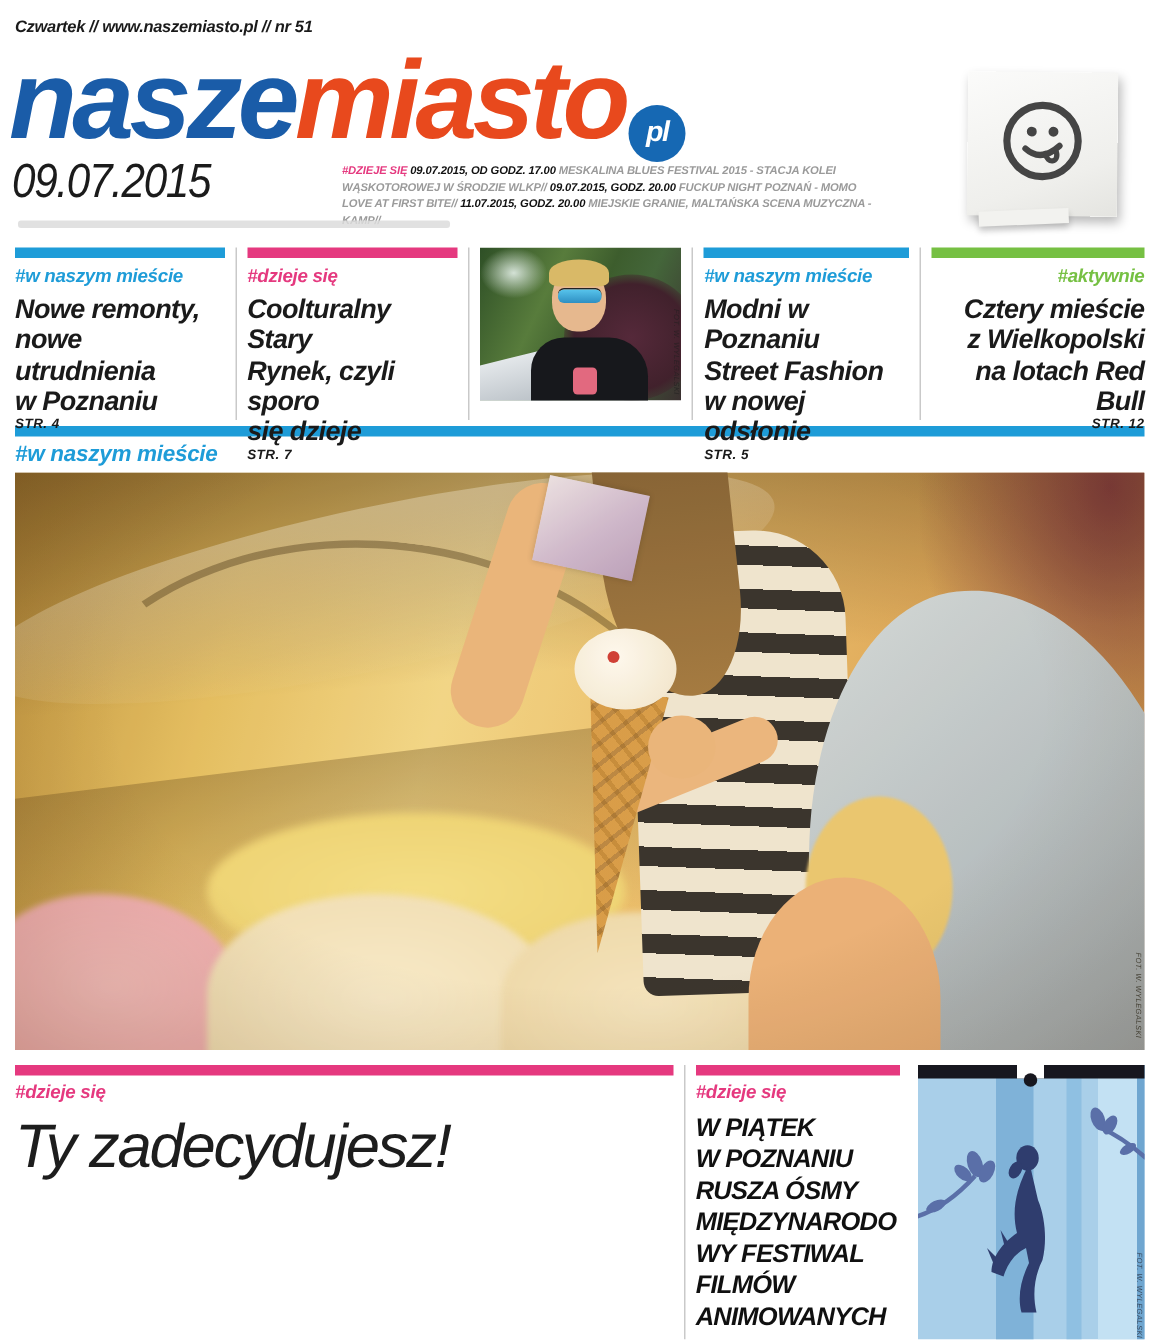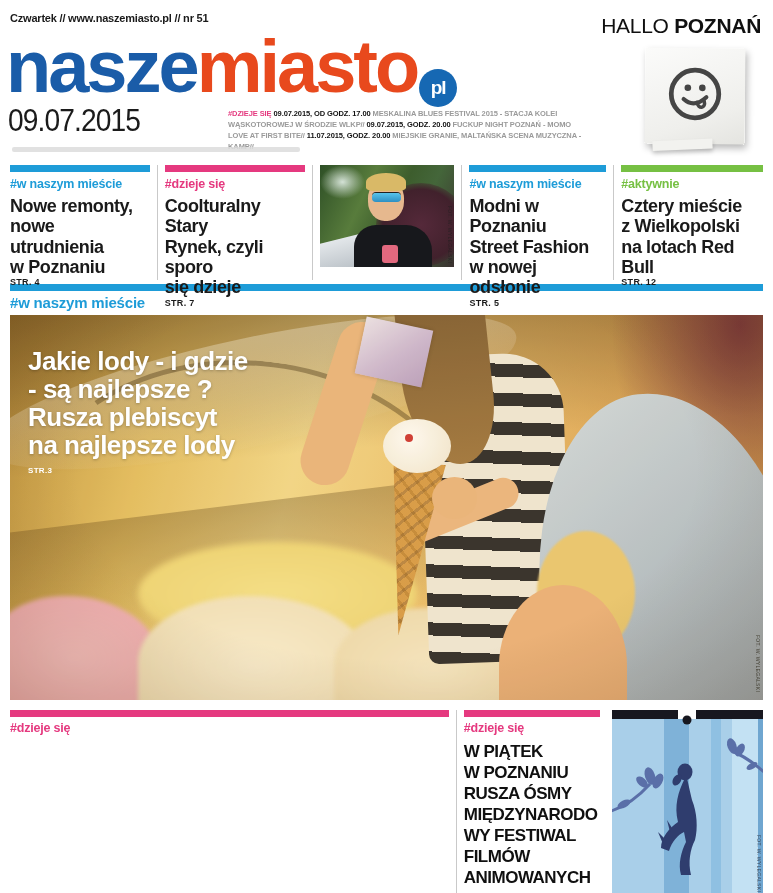--- a/index.html
+++ b/index.html
@@ -3,21 +3,21 @@
 <meta charset="utf-8">
 <style>
   :root{
     --accent-blue:#1E9CD8; --accent-pink:#E5397F; --accent-green:#76C043;
     --logo-blue:#1A5CA8; --logo-red:#E8491D; --logo-badge-blue:#1668B3;
     --headline-black:#1A1A1A;
   }
   *{margin:0;padding:0;box-sizing:border-box;}
   html,body{background:#ffffff;}
   body{font-family:"Liberation Sans","DejaVu Sans",sans-serif;color:var(--headline-black);}
-  .page{position:relative;width:773px;height:893px;background:#fff;overflow:hidden;}
+  .page{position:relative;width:773px;height:893px;background:#fff;overflow:hidden;font-style:italic;}
   .preline{white-space:pre-line;}
 
   
   .header{position:relative;height:160px;}
   .meta{position:absolute;left:10px;top:12px;}
   .meta-line1{font-size:11px;font-weight:bold;color:#1a1a1a;letter-spacing:-0.2px;}
   .meta-line2{font-size:9px;color:#3c3c3c;margin-top:2px;}
   .edition{position:absolute;right:12px;top:14px;font-size:21px;letter-spacing:-0.3px;color:#101010;}
   .edition b{font-weight:bold;}
   .logo{position:absolute;left:6px;top:30px;font-size:74px;font-weight:bold;letter-spacing:-3px;line-height:1;white-space:nowrap;}
@@ -37,21 +37,21 @@
   .sticky{position:absolute;left:645px;top:48px;width:100px;height:96px;
     background:linear-gradient(160deg,#fbfbfa,#efefec 70%,#e4e4e0);
     box-shadow:2px 4px 7px rgba(0,0,0,.28);transform:rotate(.6deg);
     display:flex;align-items:center;justify-content:center;}
   .sticky::after{content:"";position:absolute;left:8px;bottom:-6px;width:60px;height:10px;
     background:#f2f2ef;transform:rotate(-3deg);box-shadow:0 3px 4px rgba(0,0,0,.2);}
 
   
   .teaser-row{display:flex;margin:5px 10px 0;height:115px;}
   .t-col{position:relative;}
-  .t-col.c1{width:145px;} .t-col.c2{width:145px;} .t-col.c4{width:142px;} .t-col.c5{width:147px;}
+  .t-col.c1{width:145px;} .t-col.c2{width:145px;} .t-col.c4{width:142px;} .t-col.c5{width:147px;text-align:right;}
   .t-photo{width:140px;height:102px;position:relative;overflow:hidden;}
   .vdiv{width:1px;background:#c9c9c9;margin:0 7px;}
   .t-bar{height:7px;width:100%;}
   .t-bar.blue{background:var(--accent-blue);} .t-bar.pink{background:var(--accent-pink);} .t-bar.green{background:var(--accent-green);}
   .t-tag{font-size:12.5px;font-weight:bold;margin:5px 0 5px;letter-spacing:-0.2px;}
   .t-tag.blue{color:var(--accent-blue);} .t-tag.pink{color:var(--accent-pink);} .t-tag.green{color:var(--accent-green);}
   .t-head{font-size:18px;font-weight:bold;line-height:1.13;letter-spacing:-0.4px;color:var(--headline-black);}
   .t-page{font-size:9px;font-weight:bold;letter-spacing:.3px;margin-top:0;color:#1a1a1a;}
 
   
@@ -122,24 +122,20 @@
 </style>
 </head>
 <body>
 
 <div class="page">
 
   <div class="header">
     <div class="meta">
       <div class="meta-line1">Czwartek // www.naszemiasto.pl // nr 51</div>
     </div>
-    <div class="edition">
-      <span>HALLO</span>
-      <b>POZNAŃ</b>
-    </div>
     <div class="logo">
       <span class="logo-nasze">nasze</span><span class="logo-miasto">miasto</span><span class="logo-tld">pl</span>
     </div>
     <div class="date">09.07.2015</div>
     <div class="events">
       <span class="ev-label">#DZIEJE SIĘ</span>
       <span class="ev-when">09.07.2015, OD GODZ. 17.00</span>
       <span class="ev-what">MESKALINA BLUES FESTIVAL 2015 - STACJA KOLEI WĄSKOTOROWEJ W ŚRODZIE WLKP//</span>
       <span class="ev-when">09.07.2015, GODZ. 20.00</span>
       <span class="ev-what">FUCKUP NIGHT POZNAŃ - MOMO LOVE AT FIRST BITE//</span>
@@ -234,34 +230,28 @@
     <div class="hl h-girl-arm2"></div>
     <div class="hl h-cone"></div>
     <div class="hl h-scoop"></div>
     <div class="hl h-cherry"></div>
     <div class="hl h-fist"></div>
     <div class="hl h-cap"></div>
     <div class="hl h-boy-hair"></div>
     <div class="hl h-boy-face"></div>
     <div class="hl h-vignette"></div>
     <div class="hl h-warm"></div>
-    <div class="hero-text">
-      <div class="hero-head preline">Jakie lody - i gdzie
-- są najlepsze ?
-Rusza plebiscyt
-na najlepsze lody</div>
-      <div class="hero-page">STR.3</div>
-    </div>
     <div class="hero-credit">FOT. W. WYLEGALSKI</div>
   </div>
 
   <div class="bottom">
     <div class="b-left">
       <div class="b-bar"></div>
       <div class="b-tag">#dzieje się</div>
+      <div class="b-head-light">Ty zadecydujesz!</div>
     </div>
     <div class="vdiv"></div>
     <div class="b-right">
       <div class="b-bar"></div>
       <div class="b-tag">#dzieje się</div>
       <div class="br-head preline">W PIĄTEK
 W POZNANIU
 RUSZA ÓSMY
 MIĘDZYNARODO
 WY FESTIWAL

